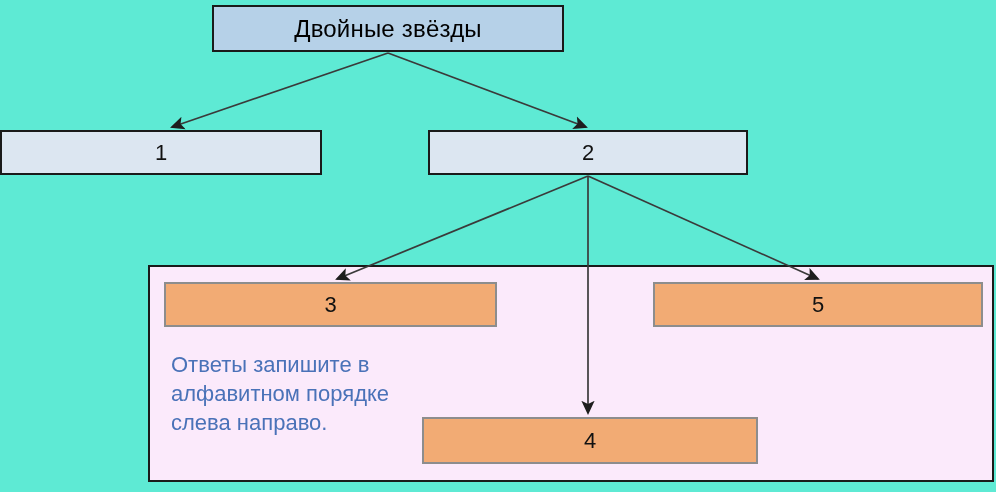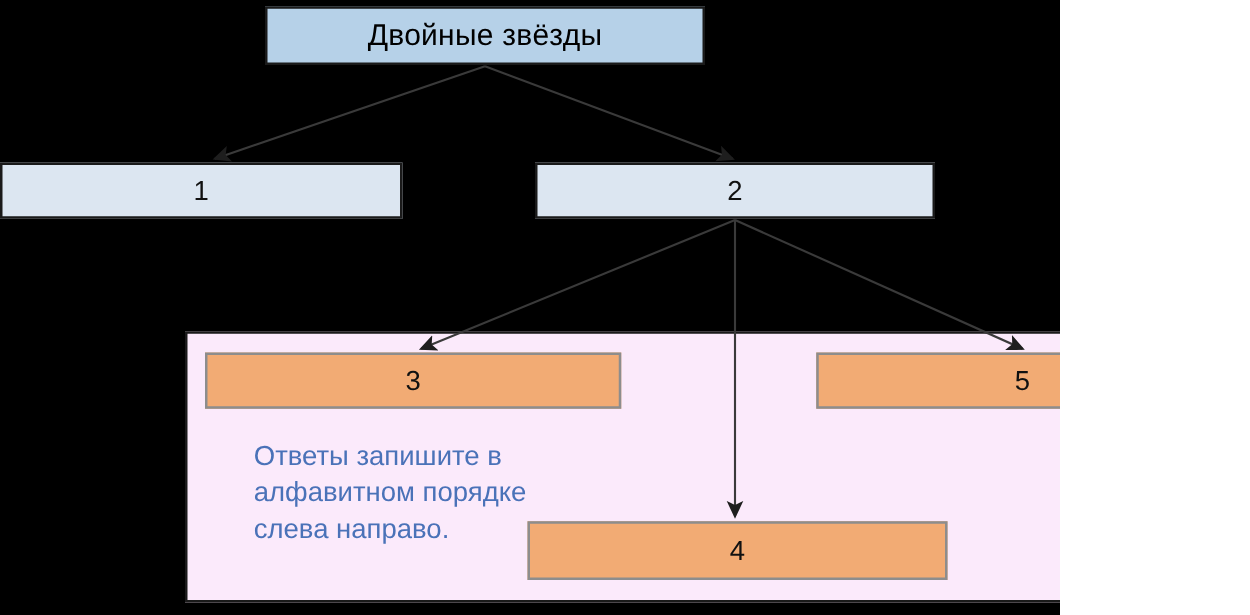--- a/index.html
+++ b/index.html
@@ -2,23 +2,23 @@
 <html><head>
 <meta charset="utf-8">
 <style>
   html, body {
     margin: 0;
     padding: 0;
     background: #ffffff;
   }
   #canvas {
     position: relative;
-    width: 848px;
+    width: 996px;
     height: 492px;
-    background: #000000;
+    background: #5eead4;
     font-family: "Liberation Sans", sans-serif;
     overflow: hidden;
   }
   #arrow-layer {
     position: absolute;
     left: 0;
     top: 0;
     width: 1000px;
     height: 492px;
     pointer-events: none;
@@ -106,21 +106,20 @@
   
   .note-text {
     position: absolute;
     left: 171px;
     top: 350px;
     width: 235px;
     color: #4a72b8;
     font-size: 22px;
     line-height: 29px;
     white-space: pre-wrap;
-    margin-left: 32px;
   }
 </style>
 </head>
 <body>
 
 <div id="canvas">
 
   <div class="panel-pink"></div>
 
   <svg id="arrow-layer" viewBox="0 0 1000 492" xmlns="http://www.w3.org/2000/svg">

